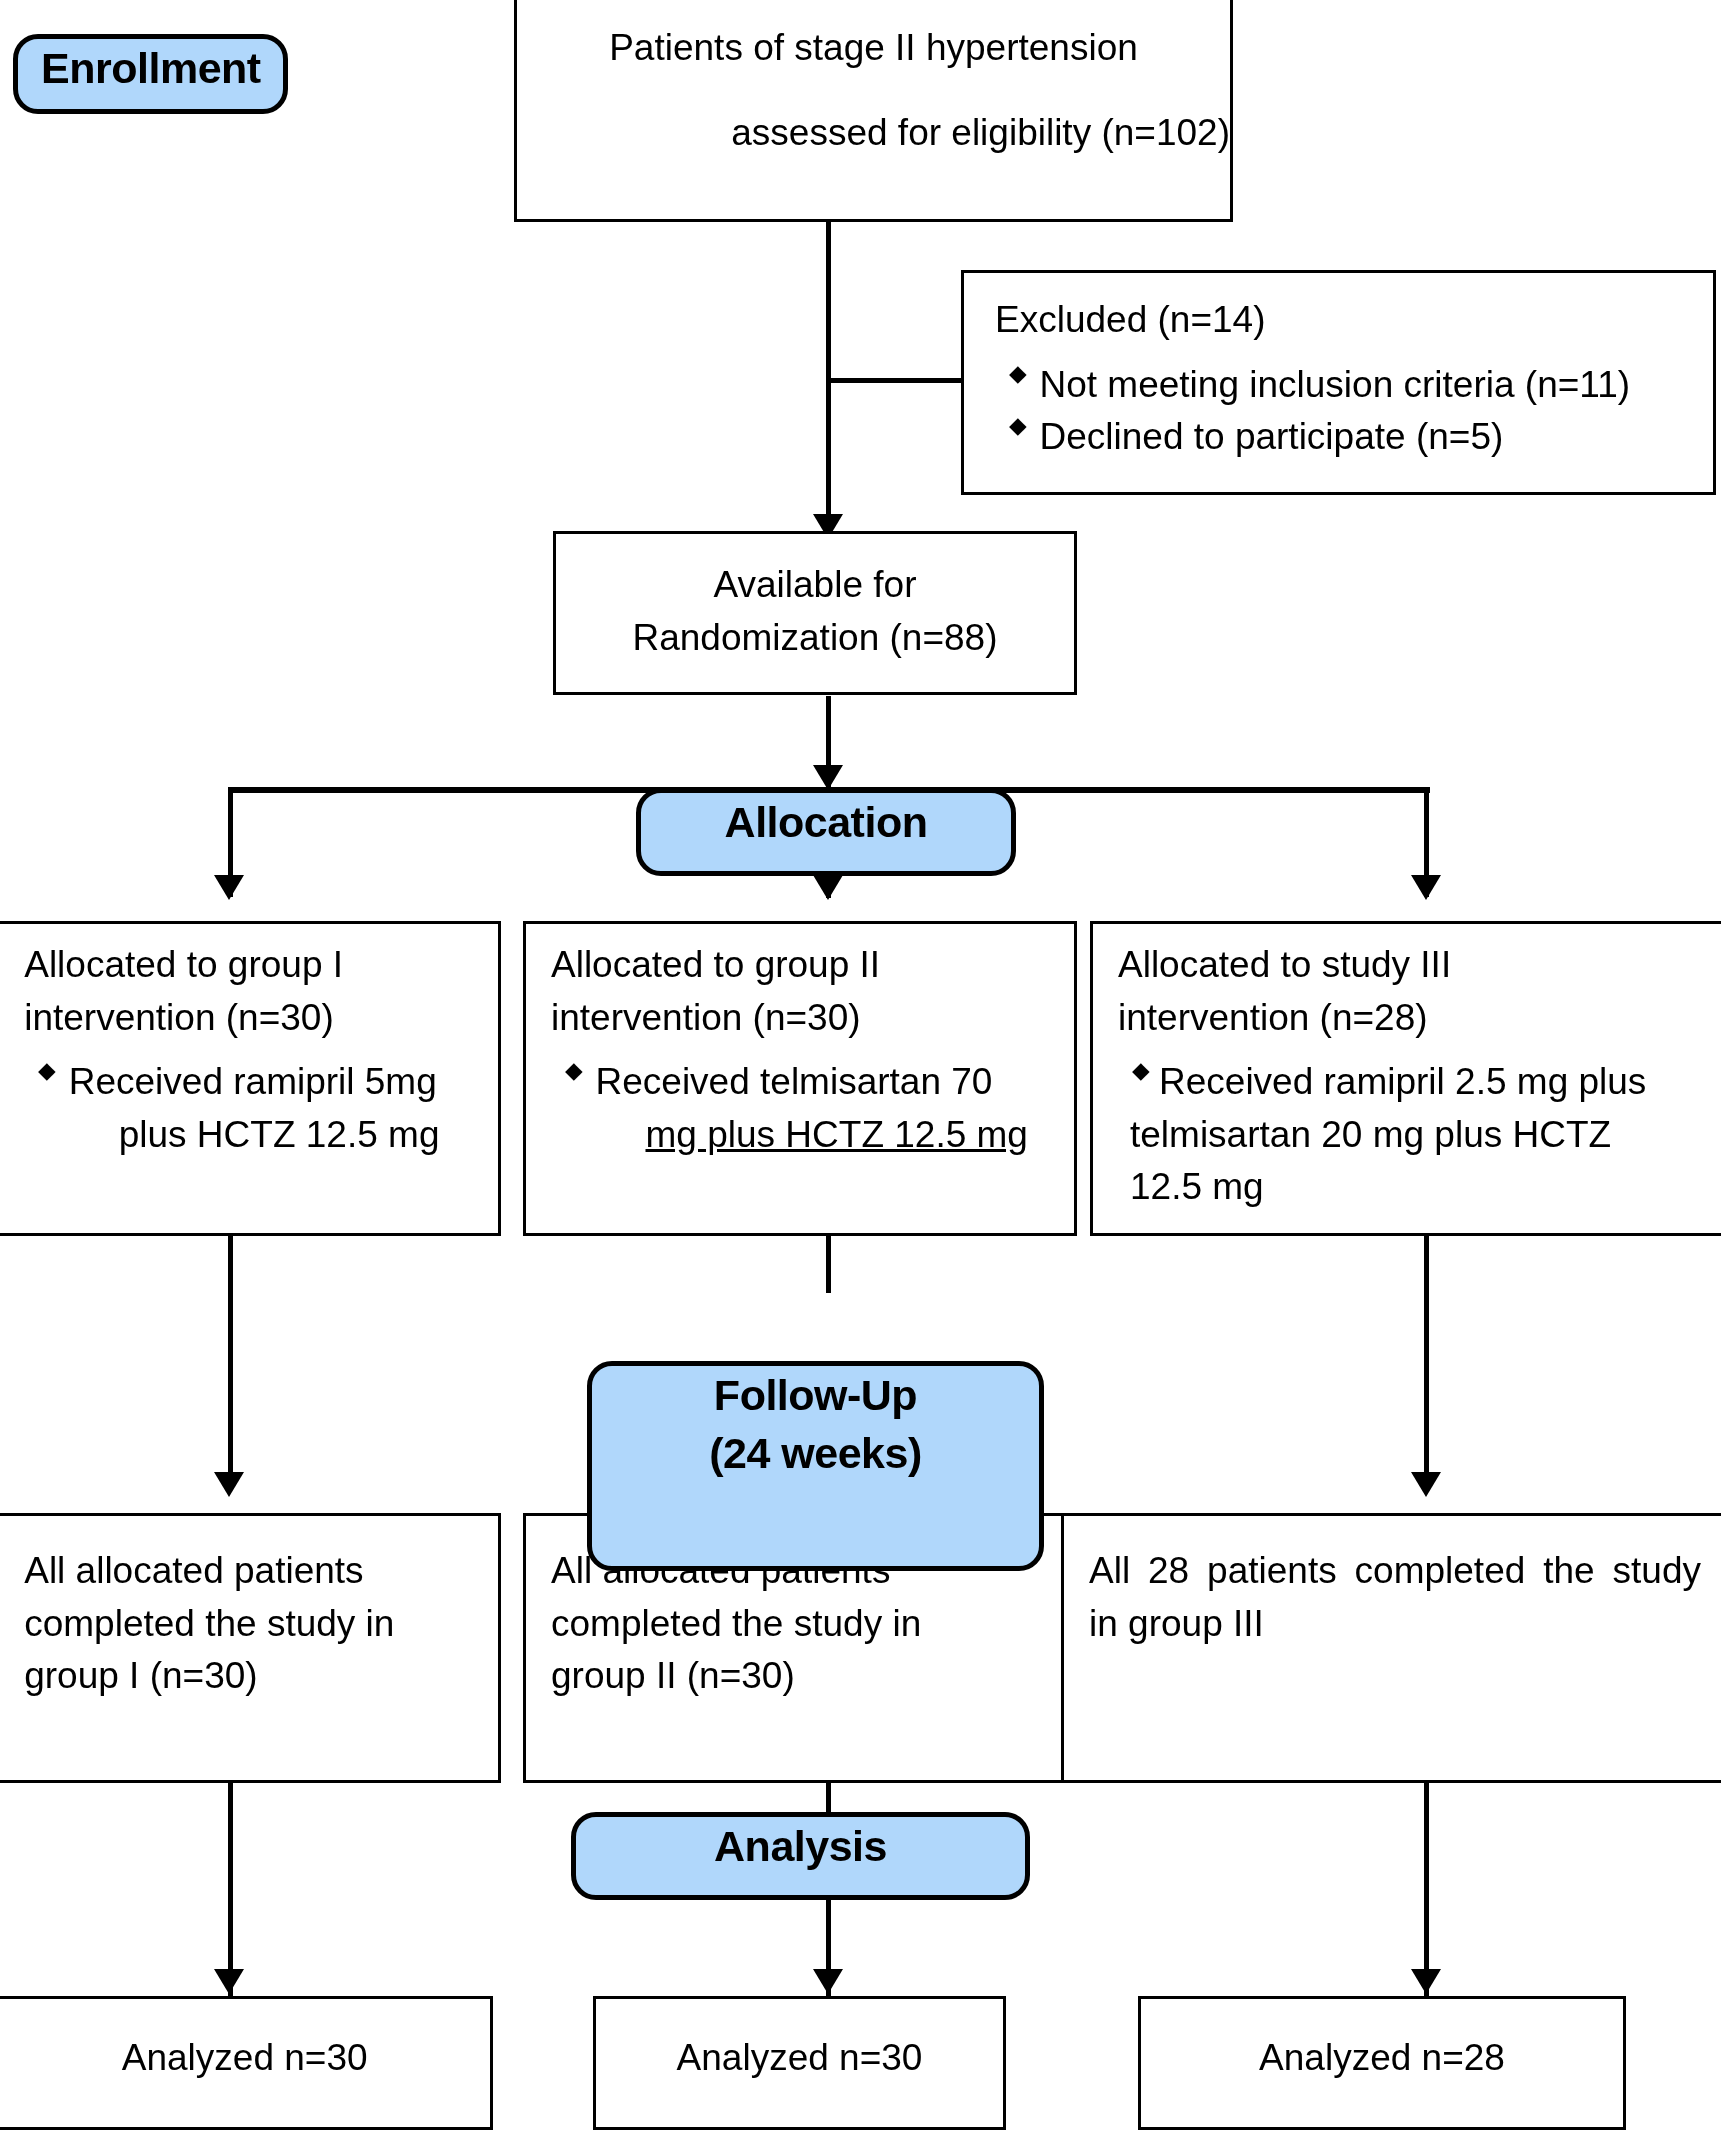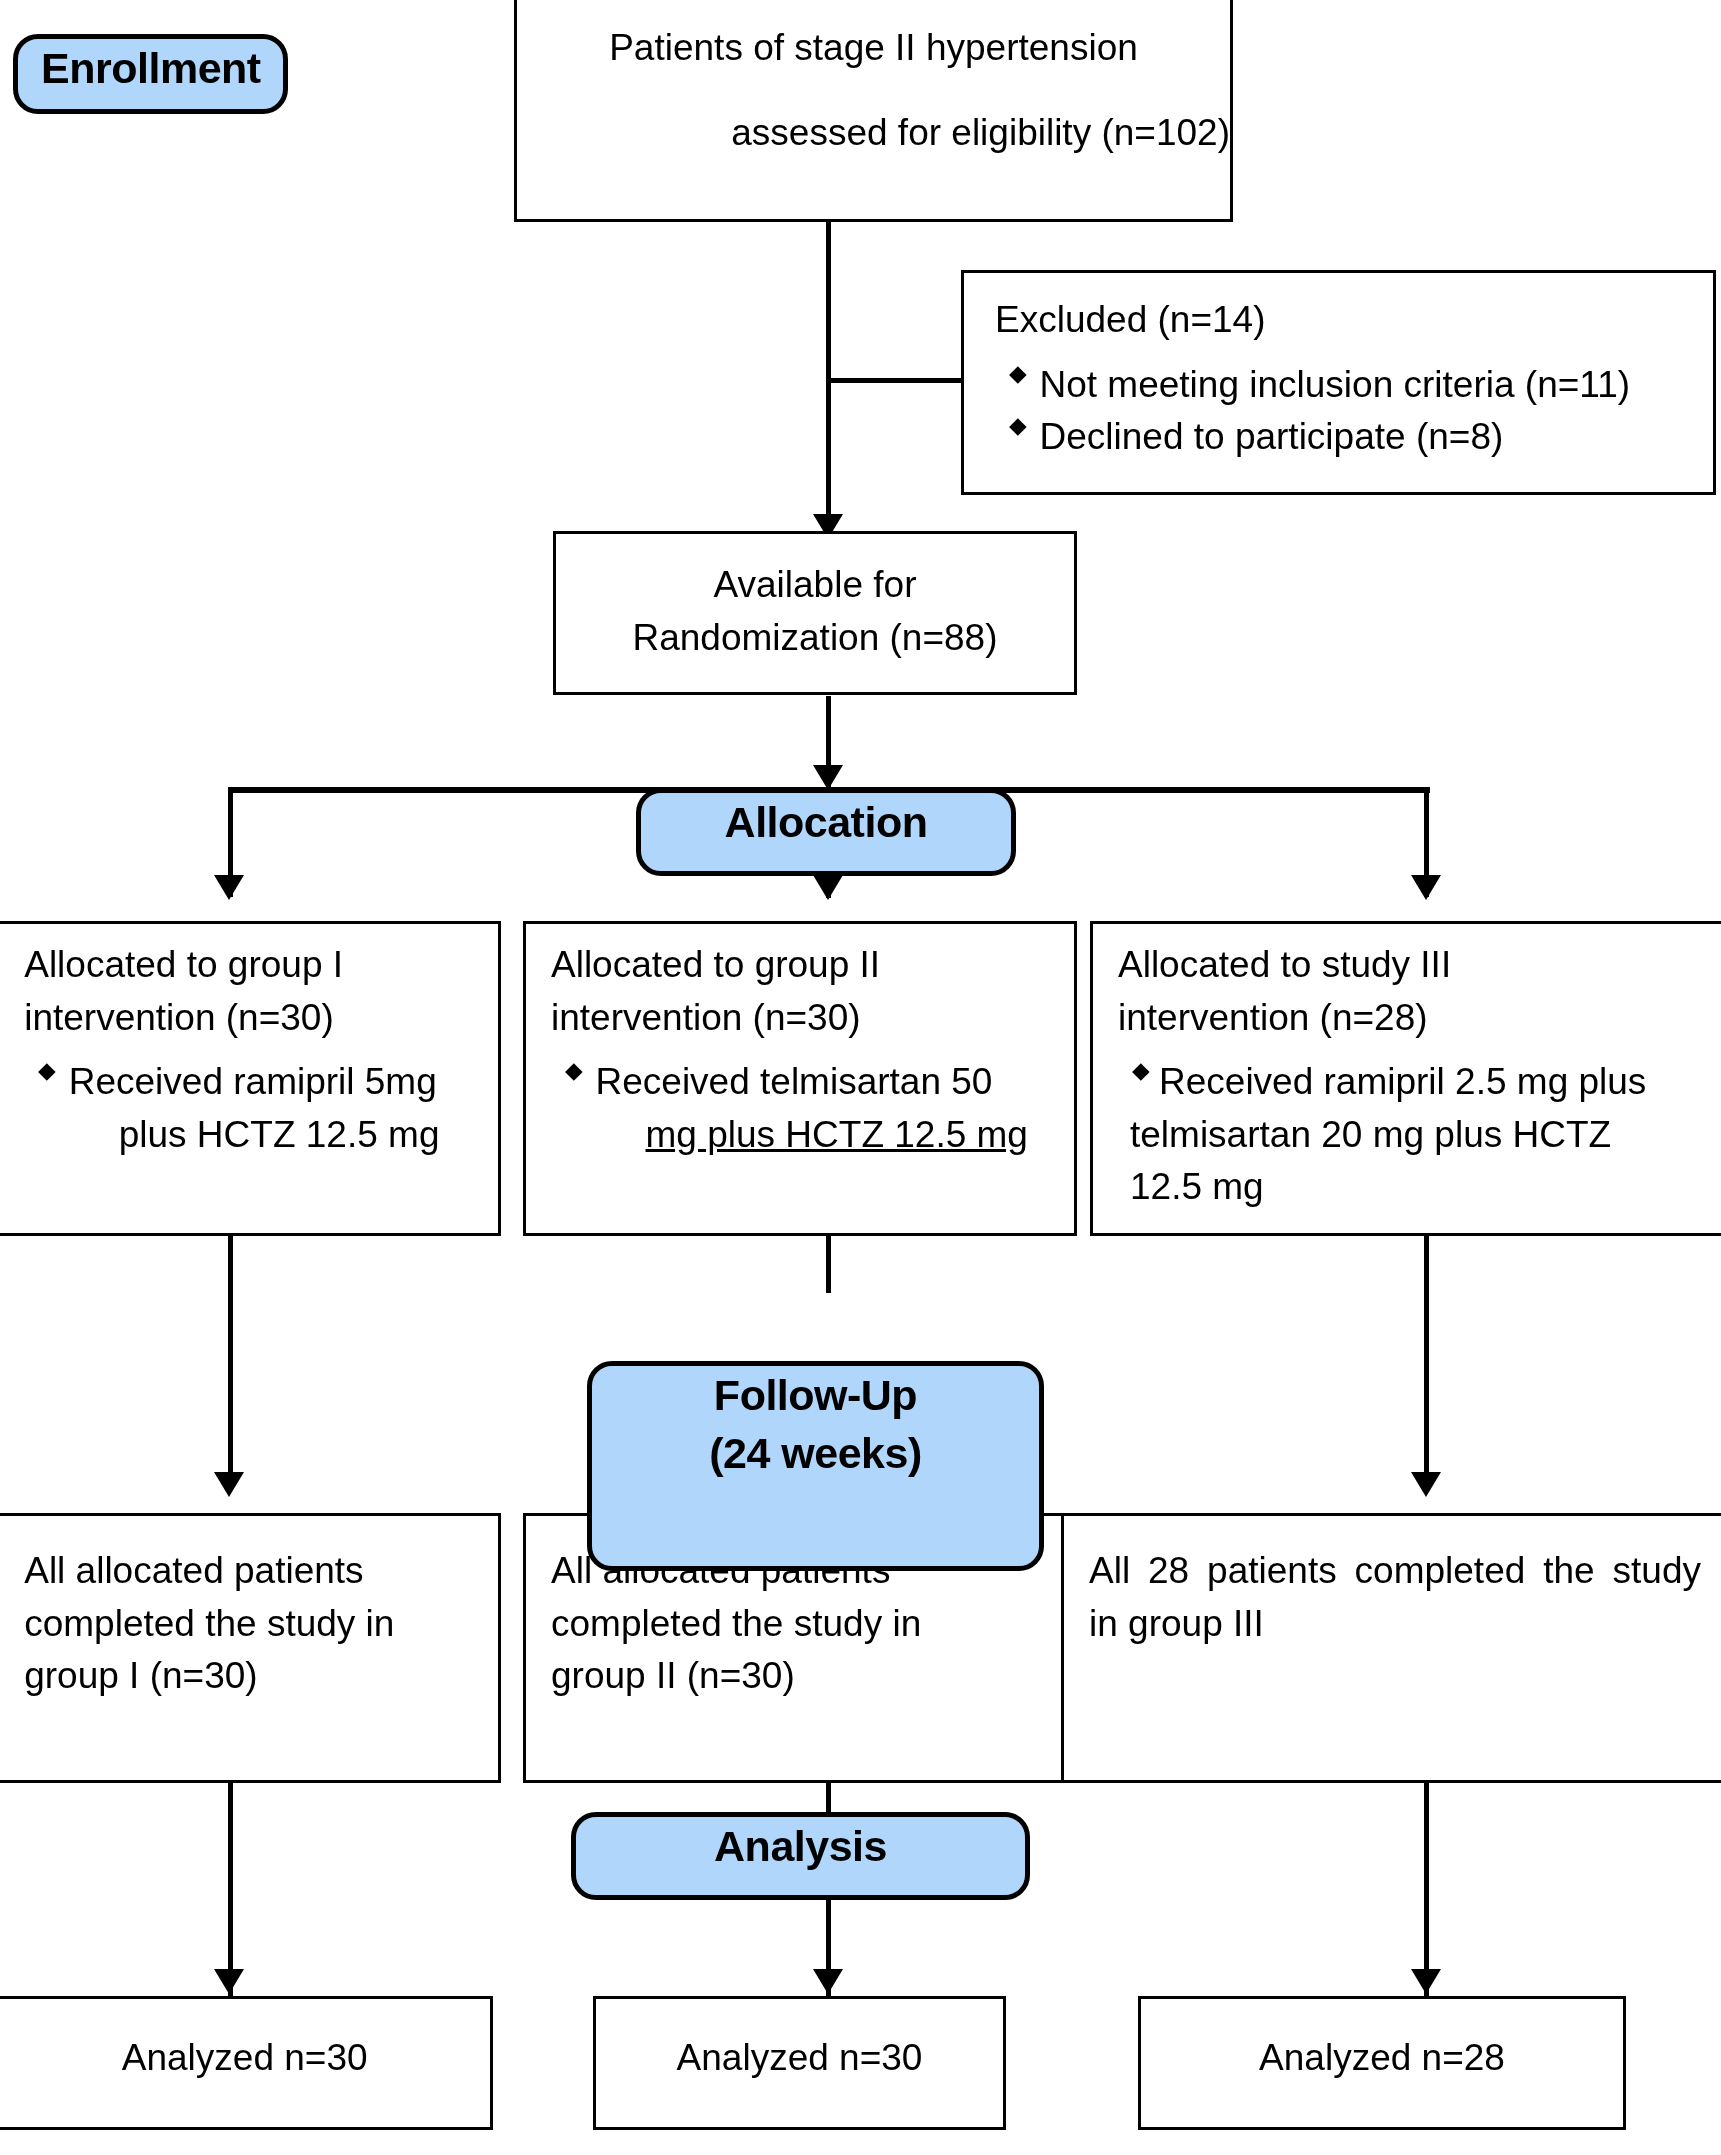--- a/index.html
+++ b/index.html
@@ -120,21 +120,21 @@
   <div class="hline" style="left:826px; top:378px; width:140px;"></div>
   <div class="arrow-right" style="left:964px; top:364px;"></div>
 
   <div class="arrow-down" style="left:813px; top:514px;"></div>
 
   <div class="box ta-left" style="left:961px; top:270px; width:755px; height:225px;">
     <div class="inner" style="top:21px; left:31px; right:17px;">
       <span class="line">Excluded  (n=14)</span>
       <ul class="bul">
         <li>Not meeting inclusion criteria (n=11)</li>
-        <li>Declined to participate (n=8)</li>
+        <li>Declined to participate (n=5)</li>
       </ul>
     </div>
   </div>
 
   <div class="box ta-center" style="left:553px; top:531px; width:524px; height:164px;">
     <div class="inner" style="top:25px;">
       <span class="line">Available for</span>
       <span class="line">Randomization (n=88)</span>
     </div>
   </div>
@@ -169,21 +169,21 @@
       </ul>
     </div>
   </div>
 
   <div class="box ta-left" style="left:523px; top:921px; width:554px; height:315px;">
     <div class="inner" style="top:15.3px; left:25px; right:17px;">
       <span class="line">Allocated to group II</span>
       <span class="line">intervention (n=30)</span>
       <ul class="bul">
         <li>
-          <span class="line">Received telmisartan 50</span>
+          <span class="line">Received telmisartan 70</span>
           <span class="line" style="padding-left:50px;text-decoration:underline;">mg plus HCTZ 12.5 mg</span>
         </li>
       </ul>
     </div>
   </div>
 
   <div class="box ta-left" style="left:1090px; top:921px; width:636px; height:315px;">
     <div class="inner" style="top:15.3px; left:25px; right:13.4px;">
       <span class="line">Allocated to study III</span>
       <span class="line">intervention (n=28)</span>

